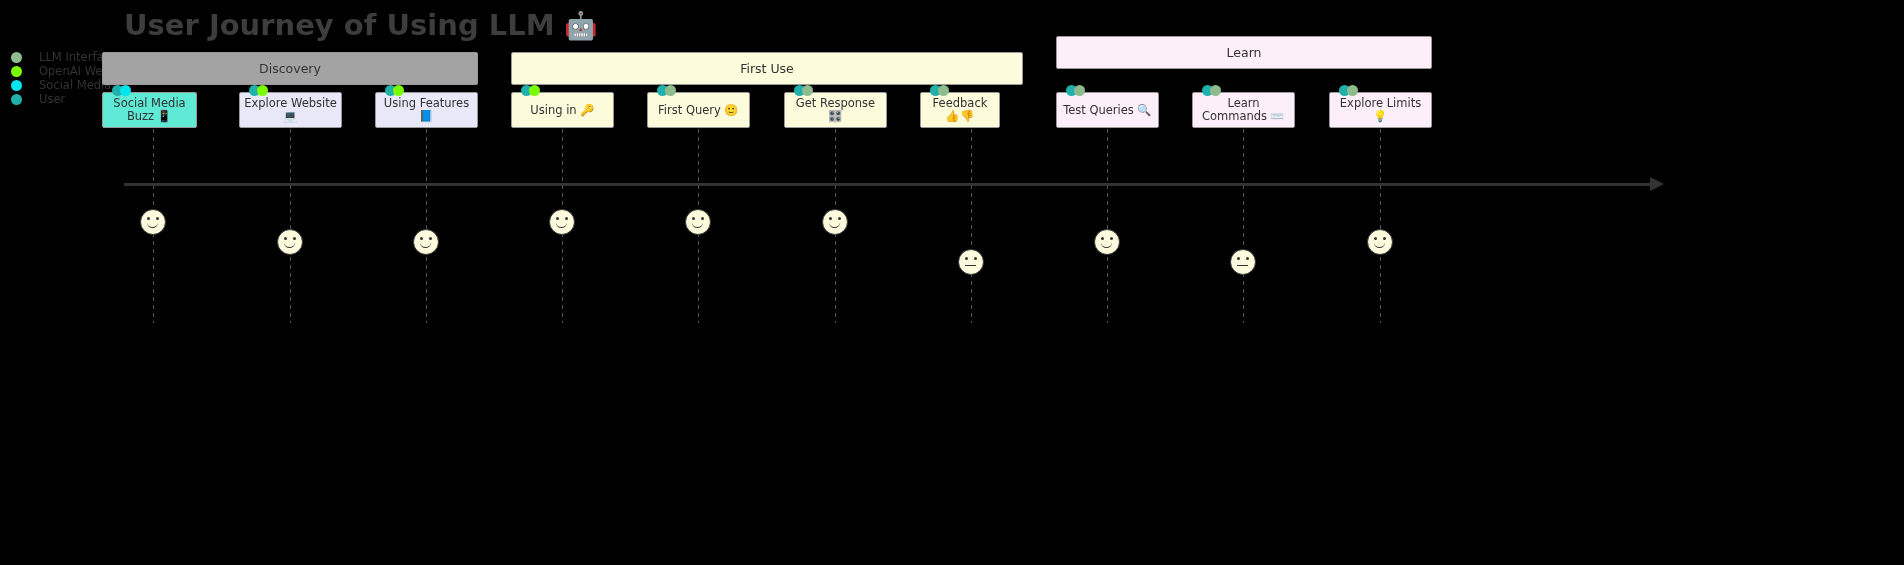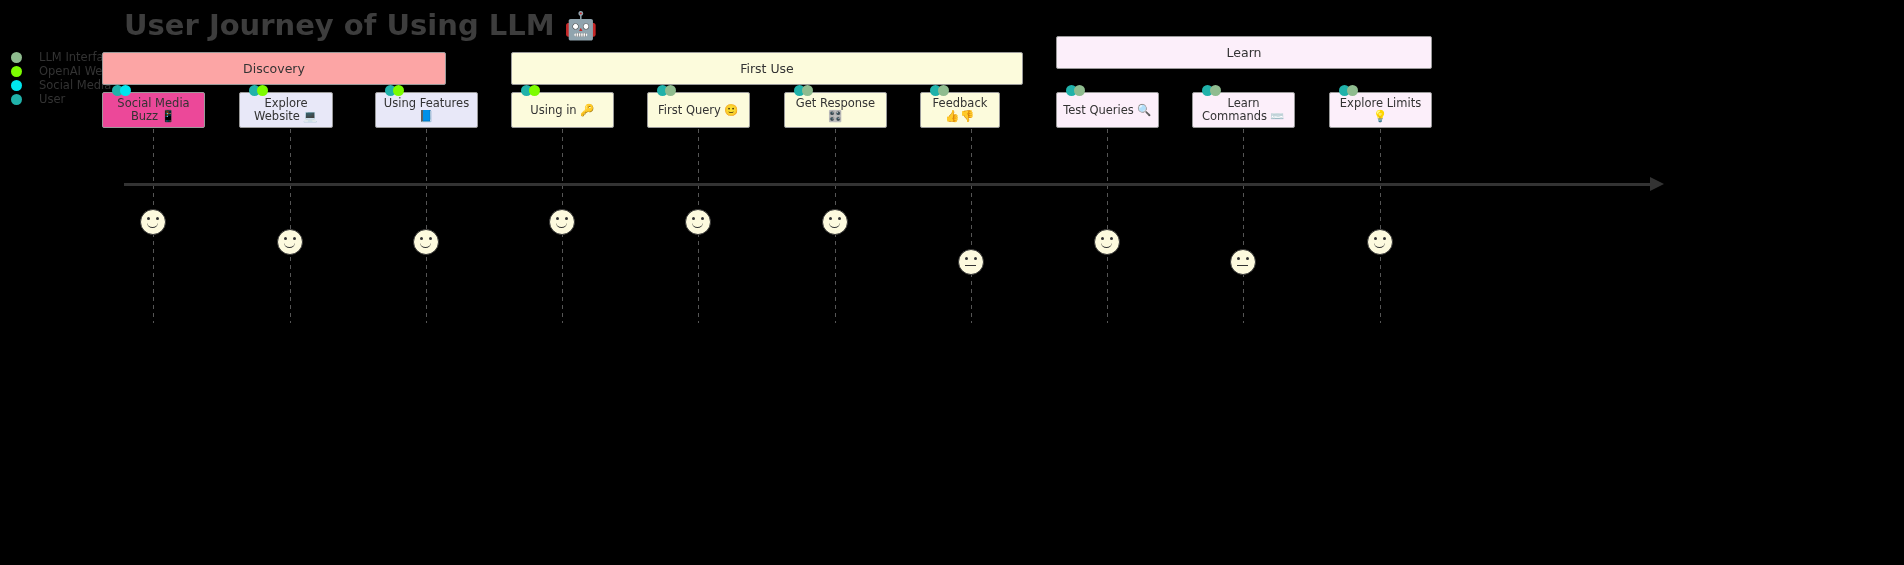--- a/index.html
+++ b/index.html
@@ -183,40 +183,40 @@
         <div class="legend-dot" style="background: rgb(0, 229, 238);"></div>
         <div class="legend-label">Social Media</div>
       </div>
       <div class="legend-row">
         <div class="legend-dot" style="background: rgb(32, 178, 170);"></div>
         <div class="legend-label">User</div>
       </div>
     </div>
 
   <div id="sections-layer">
-      <div class="section-box" style="left: 102px; top: 52px; width: 344px; background: #fca5a5;">
+      <div class="section-box" style="left: 102px; top: 52px; width: 376px; background: #a3a3a3;">
         <span>Discovery</span>
       </div>
       <div class="section-box" style="left: 511px; top: 52px; width: 512px; background: rgb(252, 251, 220);">
         <span>First Use</span>
       </div>
       <div class="section-box" style="left: 1056px; top: 36px; width: 376px; background: rgb(252, 239, 250);">
         <span>Learn</span>
       </div>
     </div>
 
   <div id="tasks-layer">
-      <div class="task-box" style="left: 102px; top: 92px; width: 103px; background: #ec4899;">
+      <div class="task-box" style="left: 102px; top: 92px; width: 95px; background: #5eead4;">
         <span><span>Social Media Buzz </span><span>📱</span></span>
         <div class="actor-dots">
           <div class="actor-dot" style="background: rgb(32, 178, 170);"></div>
           <div class="actor-dot" style="background: rgb(0, 229, 238);"></div>
         </div>
       </div>
-      <div class="task-box" style="left: 239px; top: 92px; width: 94px; background: rgb(232, 232, 248);">
+      <div class="task-box" style="left: 239px; top: 92px; width: 103px; background: rgb(232, 232, 248);">
         <span><span>Explore Website </span><span>💻</span></span>
         <div class="actor-dots">
           <div class="actor-dot" style="background: rgb(32, 178, 170);"></div>
           <div class="actor-dot" style="background: rgb(124, 252, 0);"></div>
         </div>
       </div>
       <div class="task-box" style="left: 375px; top: 92px; width: 103px; background: rgb(232, 232, 248);">
         <span><span>Using Features </span><span>📘</span></span>
         <div class="actor-dots">
           <div class="actor-dot" style="background: rgb(32, 178, 170);"></div>

